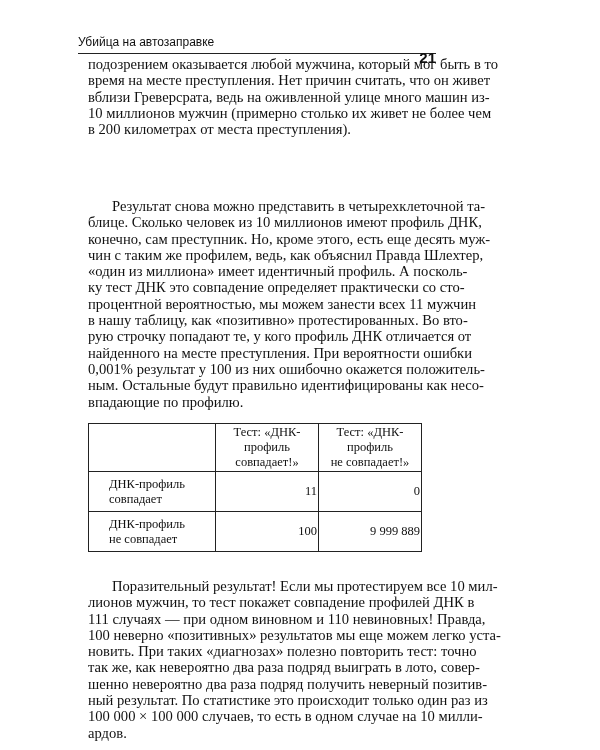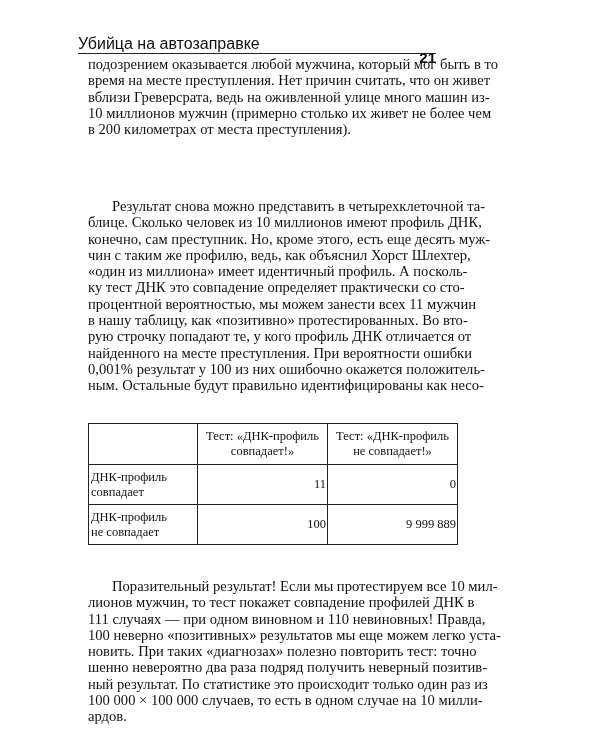--- a/index.html
+++ b/index.html
@@ -2,39 +2,39 @@
 <html><head>
 <meta charset="utf-8">
 <style>
   html, body { margin: 0; padding: 0; background: #ffffff; }
   body { width: 600px; height: 750px; position: relative; overflow: hidden; color: #111; }
   .header {
     position: absolute; left: 78px; top: 33px; width: 358px; height: 20px;
     border-bottom: 1.5px solid #222;
     font-family: "Liberation Sans", sans-serif;
   }
-  .header .title { position: absolute; left: 0; top: 2px; font-size: 16px; }
+  .header .title { position: absolute; left: 0; top: 2px; font-size: 12px; }
   .header .pageno { position: absolute; right: 0; top: 16px; font-size: 15px; font-weight: bold; }
   .text {
     position: absolute; left: 88px; width: 352px;
     font-family: "Liberation Serif", serif; font-size: 14.6px; line-height: 16.3px;
     text-align: justify;
   }
   .line { display: block; text-align: justify; text-align-last: justify; white-space: nowrap; }
   .line.last { text-align-last: left; }
   .indent { padding-left: 24px; margin-top: 22px; }
   table.dna {
-    position: absolute; left: 88px; top: 423px; width: 370px;
+    position: absolute; left: 88px; top: 423px; width: 334px;
     border-collapse: collapse;
     font-family: "Liberation Serif", serif; font-size: 12.5px; line-height: 15px;
   }
   table.dna td, table.dna th { border: 1.3px solid #222; font-weight: normal; }
   table.dna th { height: 38px; text-align: center; vertical-align: middle; }
   table.dna td { height: 37px; vertical-align: middle; }
-  table.dna td.rowhead { text-align: left; padding-left: 2px; width: 105px; }
+  table.dna td.rowhead { text-align: left; padding-left: 20px; width: 105px; }
   table.dna td.num { text-align: right; }
 </style>
 </head>
 <body>
 
 <div class="header">
   <span class="title">Убийца на автозаправке</span>
   <span class="pageno">21</span>
 </div>
 
@@ -43,29 +43,30 @@
   <span class="line">время на месте преступления. Нет причин считать, что он живет</span>
   <span class="line">вблизи Греверсрата, ведь на оживленной улице много машин из-</span>
   <span class="line">10 миллионов мужчин (примерно столько их живет не более чем</span>
   <span class="line last">в 200 километрах от места преступления).</span>
 </div>
 
 <div class="text" style="top:176px;">
   <span class="line indent">Результат снова можно представить в четырехклеточной та-</span>
   <span class="line">блице. Сколько человек из 10 миллионов имеют профиль ДНК,</span>
   <span class="line">конечно, сам преступник. Но, кроме этого, есть еще десять муж-</span>
-  <span class="line">чин с таким же профилю, ведь, как объяснил Хорст Шлехтер,</span>
+  <span class="line">чин с таким же профилем, ведь, как объяснил Правда Шлехтер,</span>
   <span class="line">«один из миллиона» имеет идентичный профиль. А посколь-</span>
   <span class="line">ку тест ДНК это совпадение определяет практически со сто-</span>
   <span class="line">процентной вероятностью, мы можем занести всех 11 мужчин</span>
   <span class="line">в нашу таблицу, как «позитивно» протестированных. Во вто-</span>
   <span class="line">рую строчку попадают те, у кого профиль ДНК отличается от</span>
   <span class="line">найденного на месте преступления. При вероятности ошибки</span>
   <span class="line">0,001% результат у 100 из них ошибочно окажется положитель-</span>
   <span class="line">ным. Остальные будут правильно идентифицированы как несо-</span>
+  <span class="line last">впадающие по профилю.</span>
 </div>
 
 <table class="dna">
   <tbody>
       <tr>
     <th style="width:105px;"></th>
     <th>
       <span>Тест: «ДНК-профиль</span><br>
       <span>совпадает!»</span>
     </th>
@@ -92,17 +93,18 @@
   </tr>
 </tbody>
   </table>
 
 <div class="text" style="top:556px;">
   <span class="line indent">Поразительный результат! Если мы протестируем все 10 мил-</span>
   <span class="line">лионов мужчин, то тест покажет совпадение профилей ДНК в</span>
   <span class="line">111 случаях — при одном виновном и 110 невиновных! Правда,</span>
   <span class="line">100 неверно «позитивных» результатов мы еще можем легко уста-</span>
   <span class="line">новить. При таких «диагнозах» полезно повторить тест: точно</span>
+  <span class="line">так же, как невероятно два раза подряд выиграть в лото, совер-</span>
   <span class="line">шенно невероятно два раза подряд получить неверный позитив-</span>
   <span class="line">ный результат. По статистике это происходит только один раз из</span>
   <span class="line">100 000 × 100 000 случаев, то есть в одном случае на 10 милли-</span>
   <span class="line last">ардов.</span>
 </div>
 
 </body></html>

